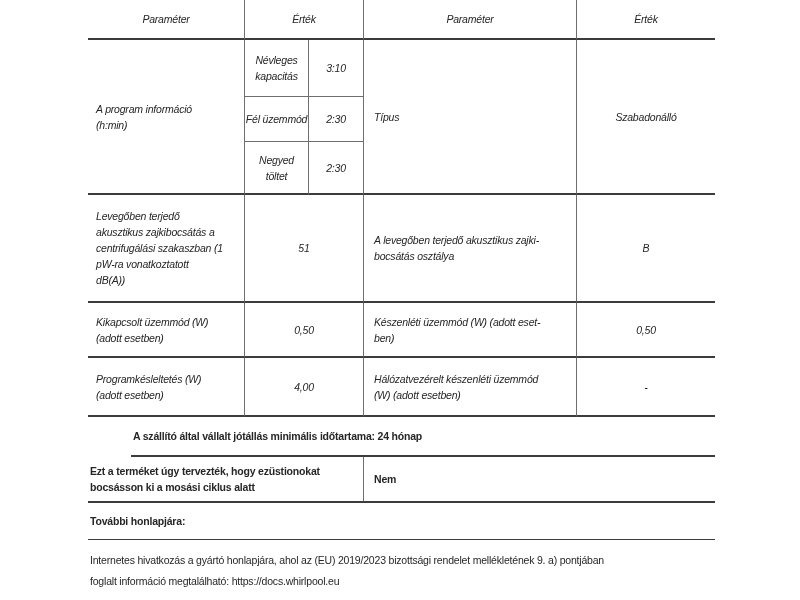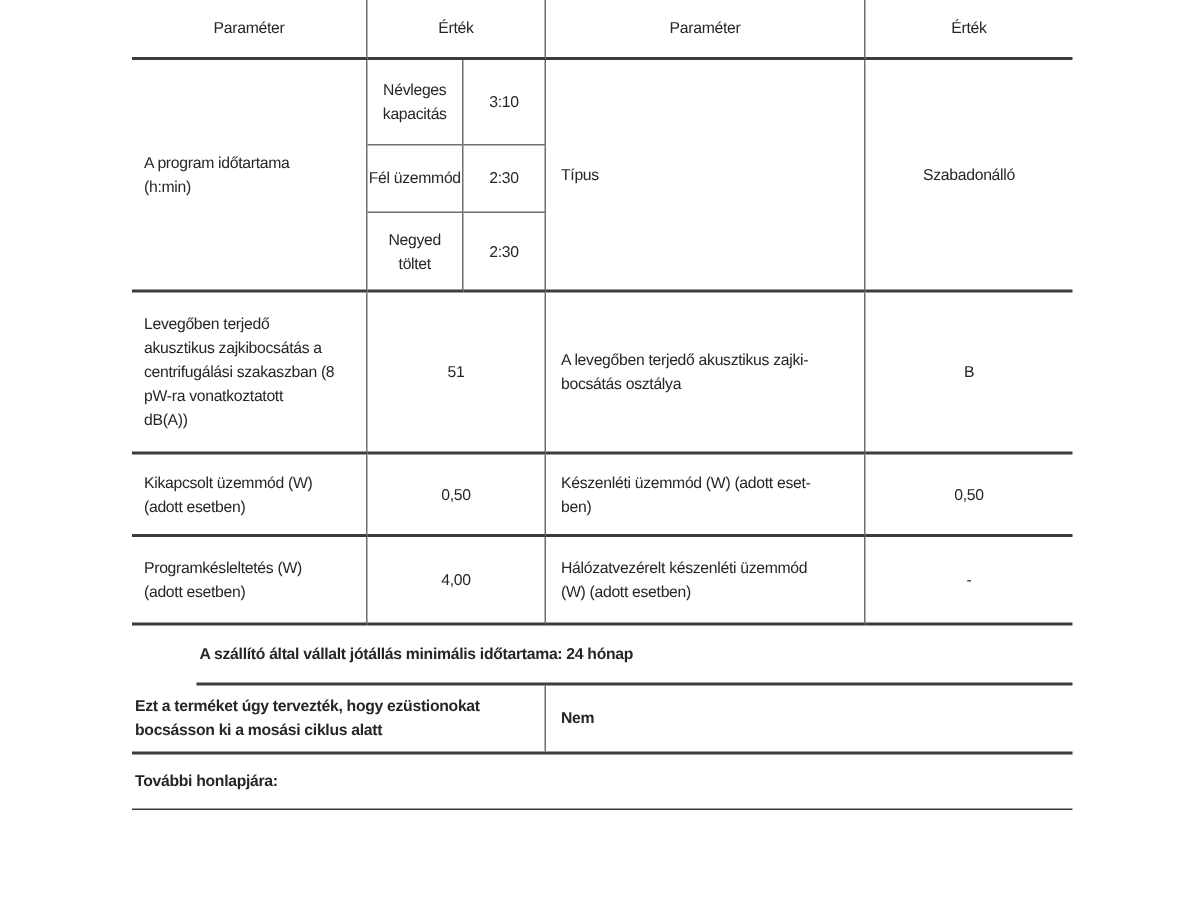--- a/index.html
+++ b/index.html
@@ -8,21 +8,21 @@
     background:var(--background,#ffffff);
     color:var(--text,#262626);
     font-family:"Liberation Sans",sans-serif;
   }
   .doc{position:absolute;left:88px;top:0;width:627px;font-size:10.5px;letter-spacing:-0.2px;line-height:16px;}
   .tbl{
     display:grid;
     grid-template-columns:157px 64px 55px 213px 138px;
     grid-template-rows:40px 57px 45px 53px 108px 55px 59px;
   }
-  .cell{display:flex;align-items:center;box-sizing:border-box;min-width:0;}
+  .cell{display:flex;align-items:center;box-sizing:border-box;min-width:0;font-style:italic;}
   .c{justify-content:center;text-align:center;}
   .l{padding-left:8px;padding-right:3px;}
   .rp{padding-left:10px;padding-right:8px;}
   .brt{border-right:1px solid var(--border-light,#6f6f6f);}
   .bbt{border-bottom:1px solid var(--border-light,#6f6f6f);}
   .bbk{border-bottom:2px solid var(--border-dark,#3c3c3c);}
   .txt{white-space:pre;}
   .warranty{height:40px;display:flex;align-items:center;font-weight:bold;
     border-bottom:2px solid var(--border-dark,#3c3c3c);padding-left:2px;box-sizing:border-box;margin-left:43px;}
   .silver{display:flex;height:46px;border-bottom:2px solid var(--border-dark,#3c3c3c);box-sizing:border-box;}
@@ -47,21 +47,21 @@
       <span class="txt">Érték</span>
     </div>
     <div class="cell c brt bbk" style="grid-area:1/4/2/5">
       <span class="txt">Paraméter</span>
     </div>
     <div class="cell c bbk" style="grid-area:1/5/2/6">
       <span class="txt">Érték</span>
     </div>
 
     <div class="cell l brt bbk" style="grid-area:2/1/5/2">
-      <span class="txt">A program időtartama
+      <span class="txt">A program információ
 (h:min)</span>
     </div>
     <div class="cell c brt bbt" style="grid-area:2/2/3/3">
       <span class="txt">Névleges
 kapacitás</span>
     </div>
     <div class="cell c brt bbt" style="grid-area:2/3/3/4">
       <span class="txt">3:10</span>
     </div>
     <div class="cell c brt bbt" style="grid-area:3/2/4/3">
@@ -80,21 +80,21 @@
     <div class="cell rp brt bbk" style="grid-area:2/4/5/5">
       <span class="txt">Típus</span>
     </div>
     <div class="cell c bbk" style="grid-area:2/5/5/6">
       <span class="txt">Szabadonálló</span>
     </div>
 
     <div class="cell l brt bbk" style="grid-area:5/1/6/2">
       <span class="txt">Levegőben terjedő
 akusztikus zajkibocsátás a
-centrifugálási szakaszban (8
+centrifugálási szakaszban (1
 pW-ra vonatkoztatott
 dB(A))</span>
     </div>
     <div class="cell c brt bbk" style="grid-area:5/2/6/4">
       <span class="txt">51</span>
     </div>
     <div class="cell rp brt bbk" style="grid-area:5/4/6/5">
       <span class="txt">A levegőben terjedő akusztikus zajki-
 bocsátás osztálya</span>
     </div>
@@ -145,14 +145,18 @@
     </div>
     <div class="silver-value">
       <span class="txt">Nem</span>
     </div>
   </div>
 
   <div class="more-heading">
     <span class="txt">További honlapjára:</span>
   </div>
 
+  <div class="para">
+    <span class="txt">Internetes hivatkozás a gyártó honlapjára, ahol az (EU) 2019/2023 bizottsági rendelet mellékletének 9. a) pontjában
+foglalt információ megtalálható: https://docs.whirlpool.eu</span>
+  </div>
 
 </div>
 
 </body></html>

